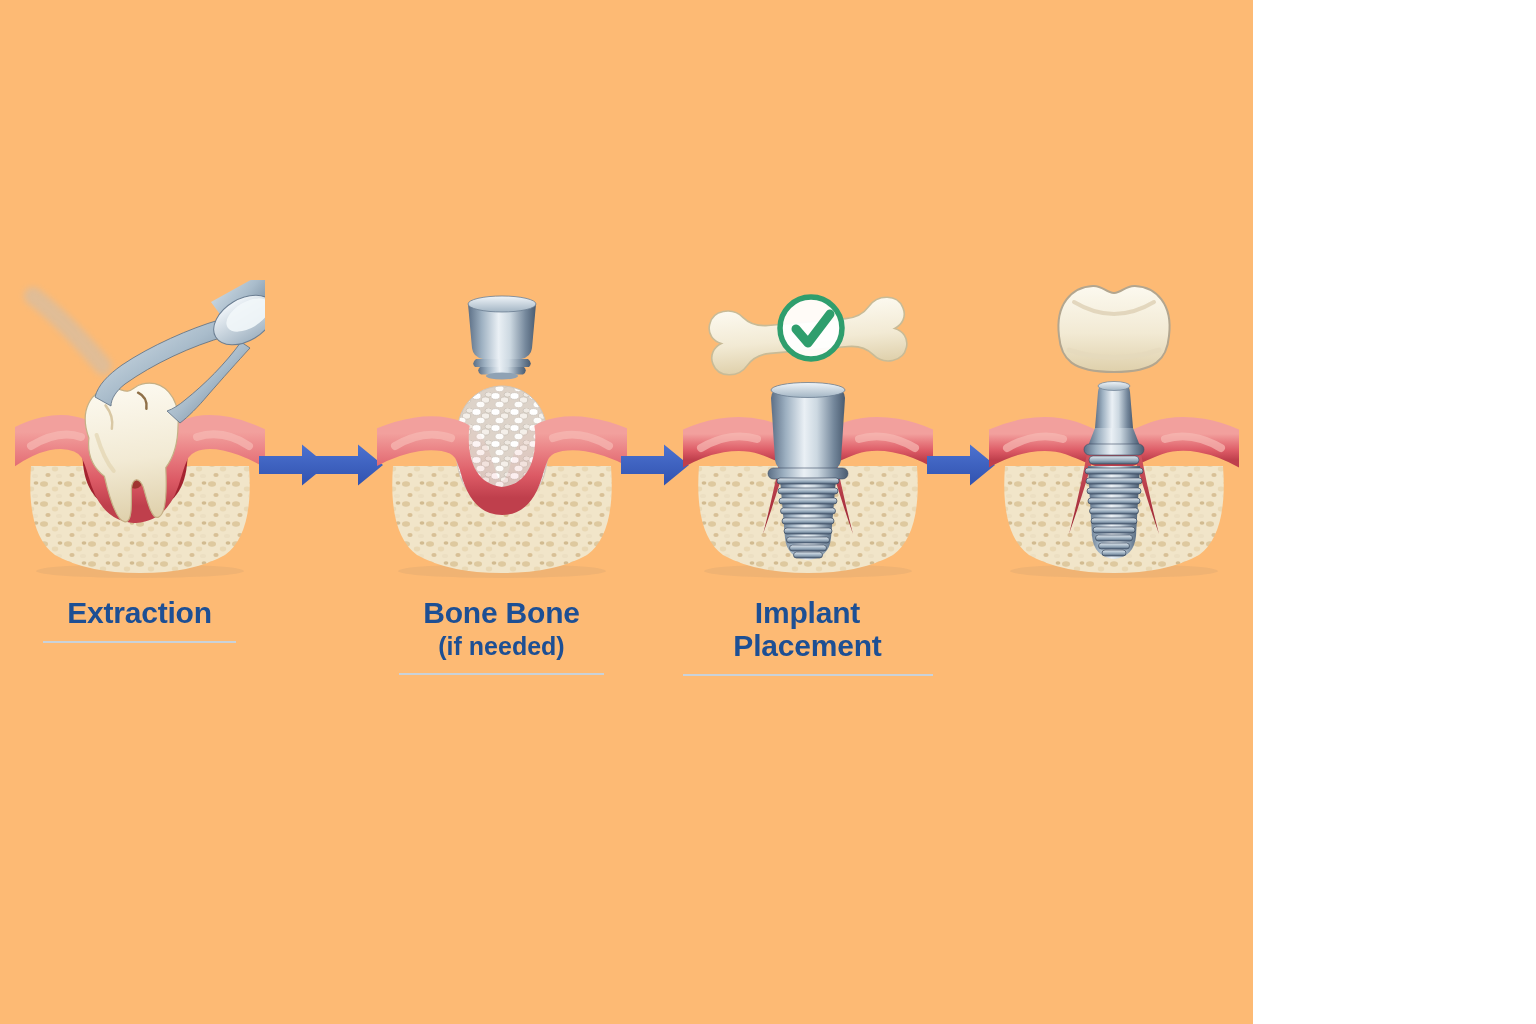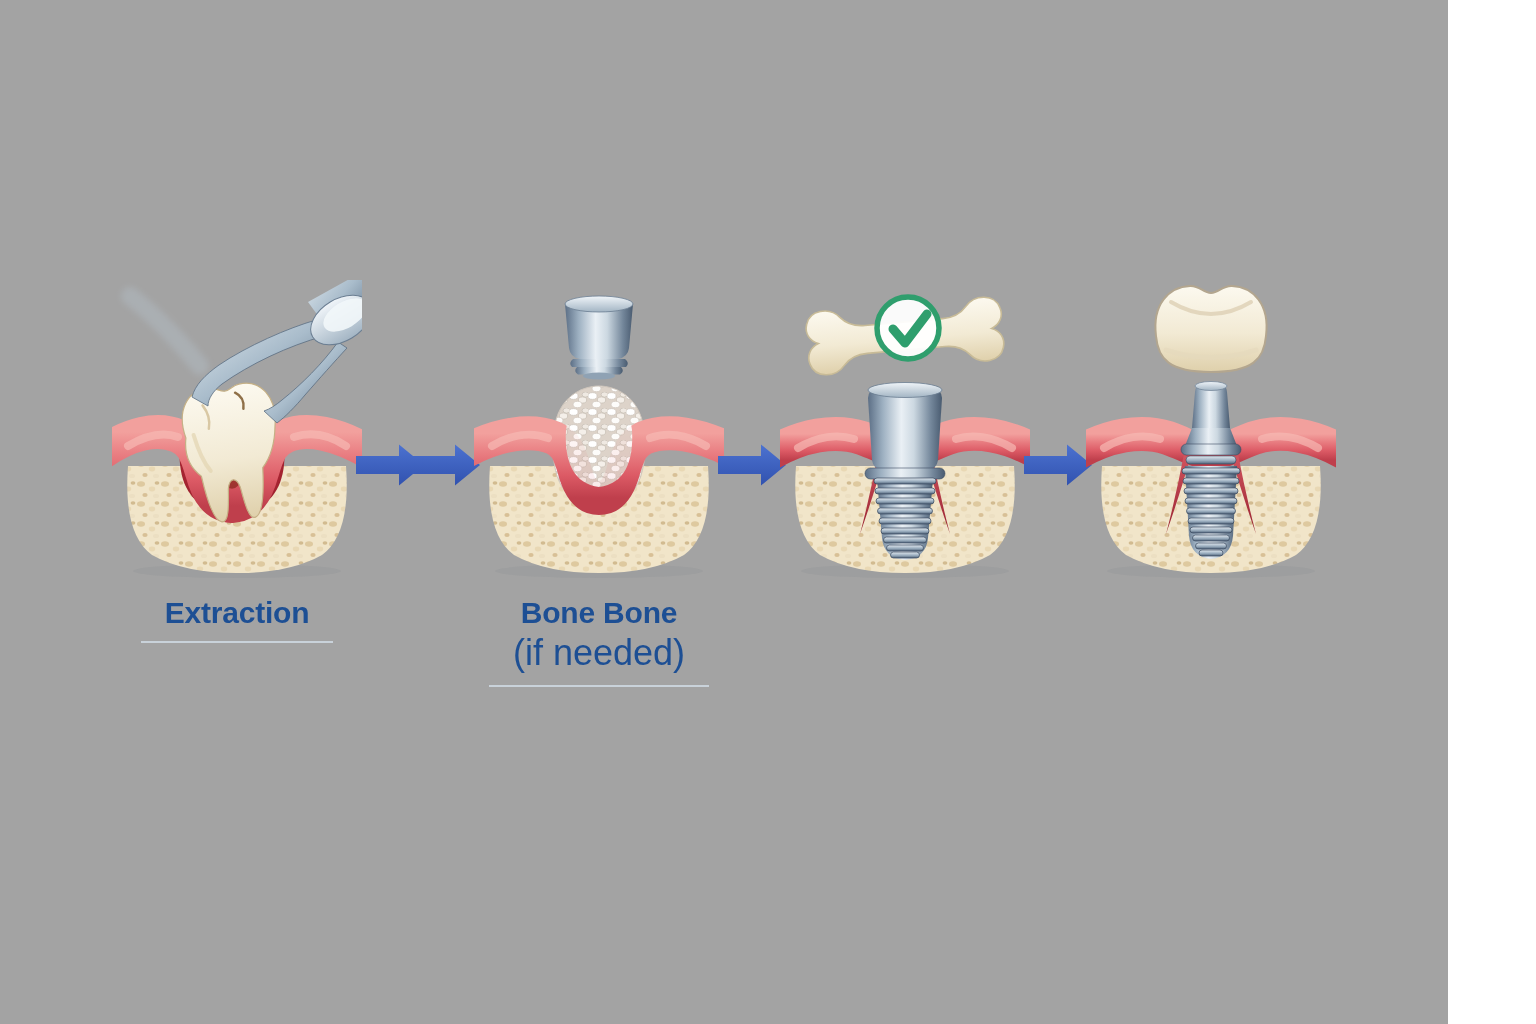--- a/index.html
+++ b/index.html
@@ -1,34 +1,34 @@
 <!DOCTYPE html>
 <html><head>
 <meta charset="utf-8">
 <style>
   html,body{margin:0;padding:0;background:#ffffff;}
   .canvas{
-    position:relative;width:1448px;height:1024px;background:#a3a3a3;overflow:hidden;
+    position:relative;width:1253px;height:1024px;background:#fdba74;overflow:hidden;
     font-family:"Liberation Sans",sans-serif;
   }
   .defs-svg{position:absolute;width:0;height:0;}
   .flow{
     position:absolute;top:280px;left:0;width:100%;
     display:flex;justify-content:center;align-items:flex-start;
   }
   .stage{width:250px;flex:none;display:flex;flex-direction:column;align-items:center;}
   .stage svg.illustration{display:block;}
   .arrow{flex:none;width:72px;margin:160px -8px 0 -8px;}
   .stage-label{margin-top:16px;text-align:center;}
   .label-wrap{display:inline-block;padding:0 24px 12px 24px;border-bottom:2px solid #c9d2da;}
   .label-main{
     font-size:30px;font-weight:700;color:#1d4f94;letter-spacing:-0.2px;line-height:1.1;
   }
   .label-sub{
-    font-size:36px;font-weight:400;color:#1d4f94;margin-top:4px;line-height:1.1;
+    font-size:25px;font-weight:700;color:#1d4f94;margin-top:4px;line-height:1.1;
   }
 </style>
 </head>
 <body>
 
 <div class="canvas">
 
   <svg class="defs-svg" aria-hidden="true">
     <defs>
       <pattern id="boneTex" width="24" height="20" patternUnits="userSpaceOnUse">
@@ -204,20 +204,25 @@
           <rect x="95" y="208" width="60" height="6" rx="3" fill="url(#threadGrad)" stroke="#36465c" stroke-width="0.7"></rect>
           <rect x="96" y="218" width="58" height="6" rx="3" fill="url(#threadGrad)" stroke="#36465c" stroke-width="0.7"></rect>
           <rect x="97.5" y="228" width="55" height="6" rx="3" fill="url(#threadGrad)" stroke="#36465c" stroke-width="0.7"></rect>
           <rect x="99" y="238" width="52" height="6" rx="3" fill="url(#threadGrad)" stroke="#36465c" stroke-width="0.7"></rect>
           <rect x="101" y="248" width="48" height="6" rx="3" fill="url(#threadGrad)" stroke="#36465c" stroke-width="0.7"></rect>
           <rect x="103.5" y="257" width="43" height="6" rx="3" fill="url(#threadGrad)" stroke="#36465c" stroke-width="0.7"></rect>
           <rect x="106.5" y="265" width="37" height="6" rx="3" fill="url(#threadGrad)" stroke="#36465c" stroke-width="0.7"></rect>
           <rect x="110.5" y="272" width="29" height="6" rx="3" fill="url(#threadGrad)" stroke="#36465c" stroke-width="0.7"></rect>
         </g>
       </svg>
+      <div class="stage-label">
+        <div class="label-wrap">
+          <div class="label-main">Implant Placement</div>
+        </div>
+      </div>
     </div>
 
     <div class="arrow">
       <svg viewBox="0 0 72 50" width="72" height="50">
           <path d="M2,16 L45,16 L45,4.5 L70,25 L45,45.5 L45,34 L2,34 Z" fill="url(#arrowGrad)"></path>
         </svg>
     </div>
 
     <div class="stage">
       <svg class="illustration" viewBox="0 0 250 300" width="250" height="300">

